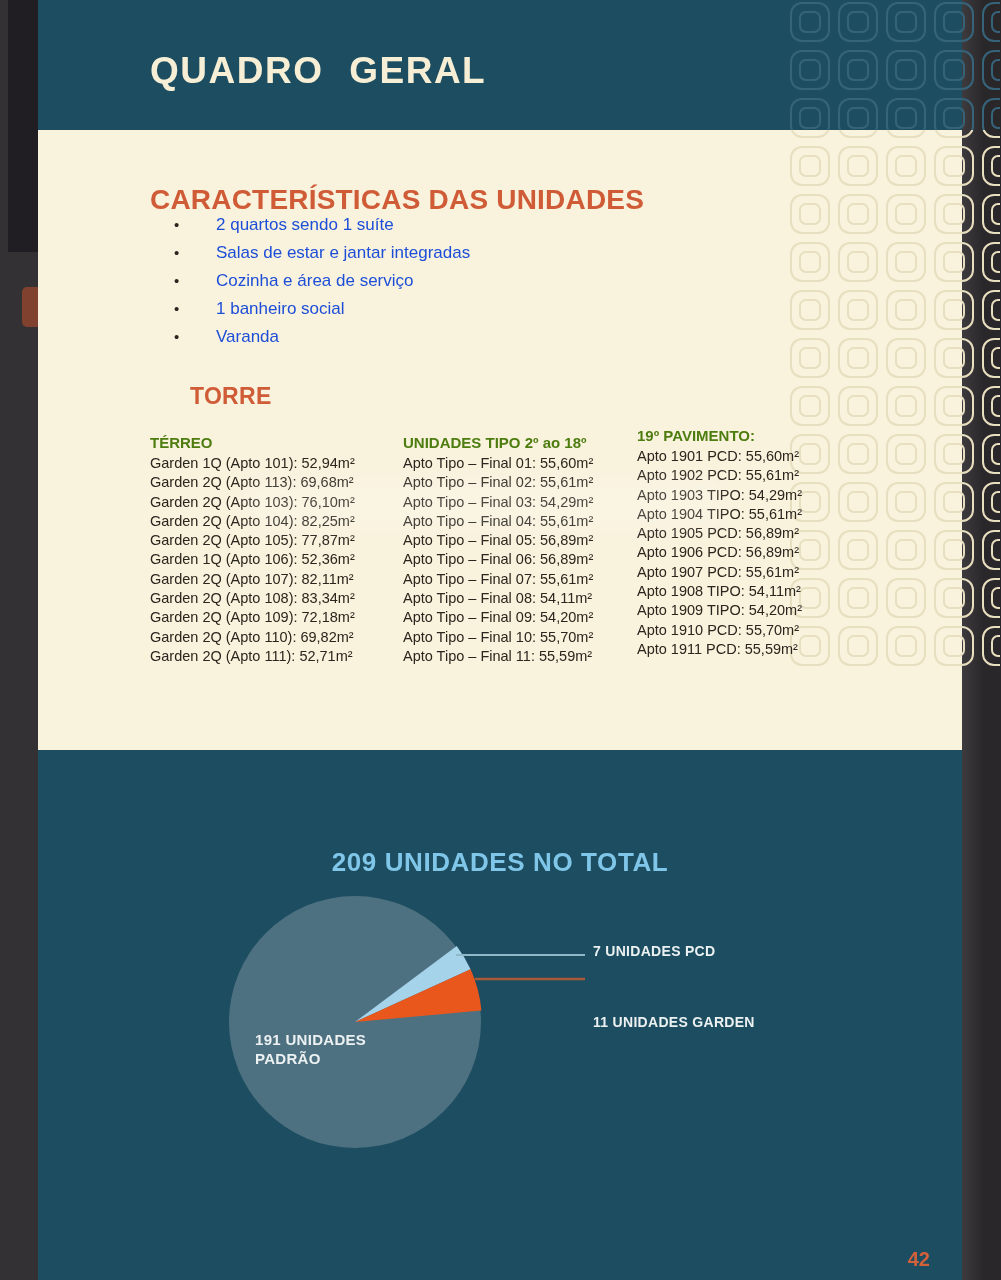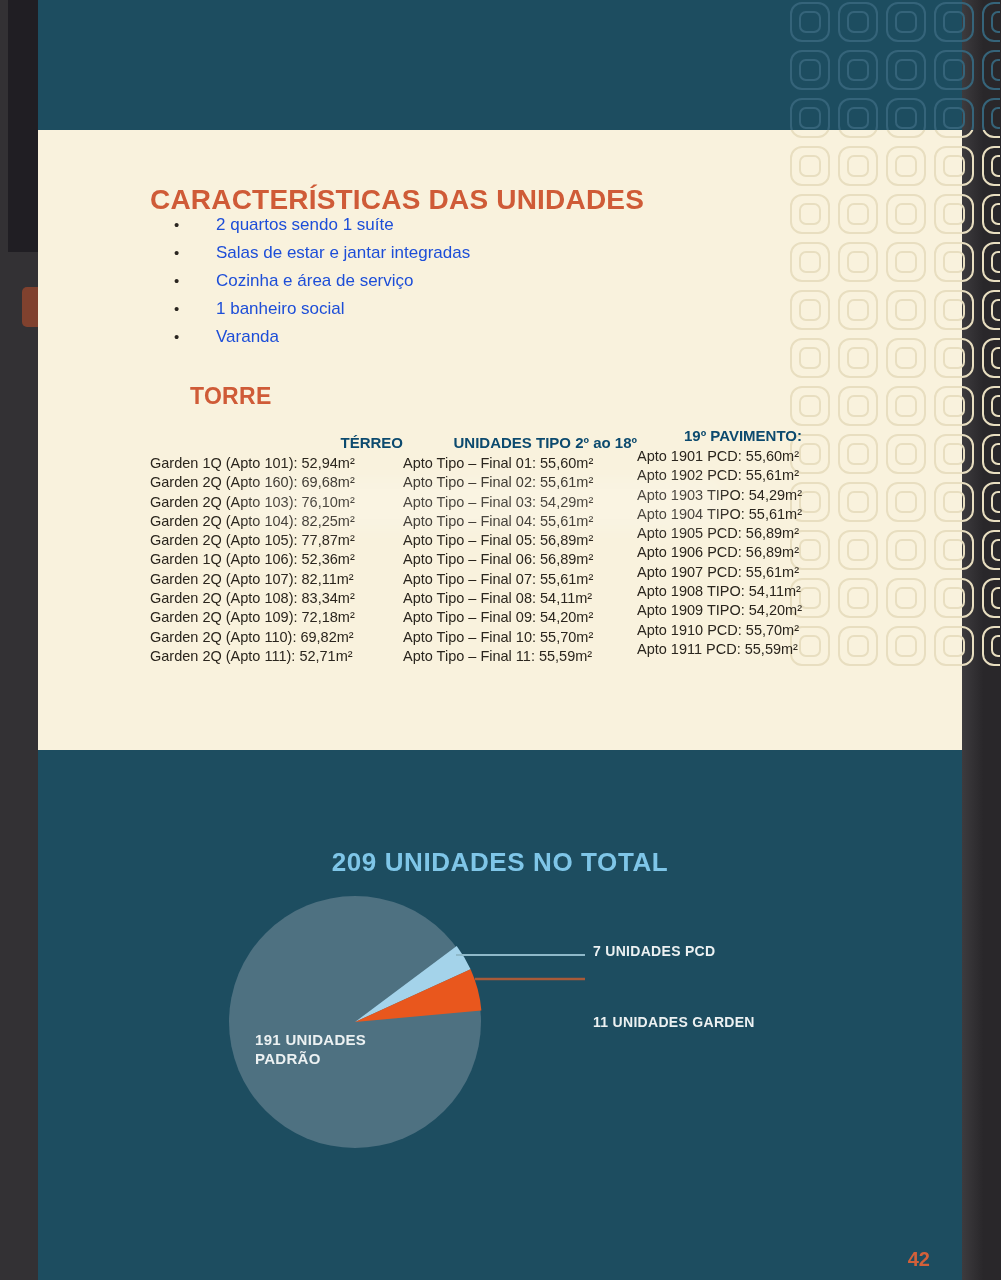--- a/index.html
+++ b/index.html
@@ -50,21 +50,21 @@
   
   .torre-title {
     position:absolute; left:112px; top:383px;
     font-size:23px; font-weight:bold; color:#cf5b37; letter-spacing:0.3px;margin-left:40px;
   }
   .cols { position:absolute; left:112px; top:433px; display:flex; color:#2a251d; }
   .col { }
   .col1 { width:253px; }
   .col2 { width:234px; }
   .col3 { margin-top:-7px; }
-  .col-header { font-size:15px; font-weight:bold; line-height:19px; margin-bottom:2px; color:#0c4a6e;text-align:right; }
+  .col-header { font-size:15px; font-weight:bold; line-height:19px; margin-bottom:2px; color:#4d7c0f; }
   .unit-row { font-size:14.5px; line-height:19.3px; white-space:nowrap; }
 
   .watermark {
     position:absolute; left:205px; top:478px; width:480px; height:52px;
     background:rgba(255,255,255,0.16); filter:blur(9px); border-radius:18px;
     pointer-events:none;
   }
 
   
   .chart-title {
@@ -139,37 +139,38 @@
         <use href="#flower-motif" stroke="#35647a"></use>
       </pattern>
       <pattern id="flw-dark" width="96" height="96" patternUnits="userSpaceOnUse">
         <use href="#flower-motif" stroke="#e8dec0"></use>
       </pattern>
     </defs>
     <rect x="0" y="0" width="212" height="130" fill="url(#flw-light)"></rect>
     <rect x="0" y="130" width="212" height="540" fill="url(#flw-dark)"></rect>
   </svg>
 
+  <div class="page-title">QUADRO GERAL</div>
 
   <div class="carac-title">CARACTERÍSTICAS DAS UNIDADES</div>
   <ul class="carac-list">
     <li>2 quartos sendo 1 suíte</li>
     <li>Salas de estar e jantar integradas</li>
     <li>Cozinha e área de serviço</li>
     <li>1 banheiro social</li>
     <li>Varanda</li>
   </ul>
 
   <div class="torre-title">TORRE</div>
 
   <div class="cols">
     <div class="col col1">
       <div class="col-header">TÉRREO</div>
       <div class="unit-row">Garden 1Q (Apto 101): 52,94m²</div>
-      <div class="unit-row">Garden 2Q (Apto 160): 69,68m²</div>
+      <div class="unit-row">Garden 2Q (Apto 113): 69,68m²</div>
       <div class="unit-row">Garden 2Q (Apto 103): 76,10m²</div>
       <div class="unit-row">Garden 2Q (Apto 104): 82,25m²</div>
       <div class="unit-row">Garden 2Q (Apto 105): 77,87m²</div>
       <div class="unit-row">Garden 1Q (Apto 106): 52,36m²</div>
       <div class="unit-row">Garden 2Q (Apto 107): 82,11m²</div>
       <div class="unit-row">Garden 2Q (Apto 108): 83,34m²</div>
       <div class="unit-row">Garden 2Q (Apto 109): 72,18m²</div>
       <div class="unit-row">Garden 2Q (Apto 110): 69,82m²</div>
       <div class="unit-row">Garden 2Q (Apto 111): 52,71m²</div>
     </div>

